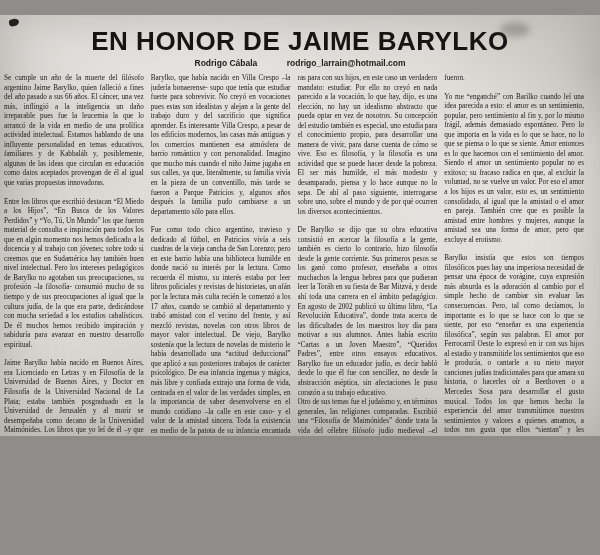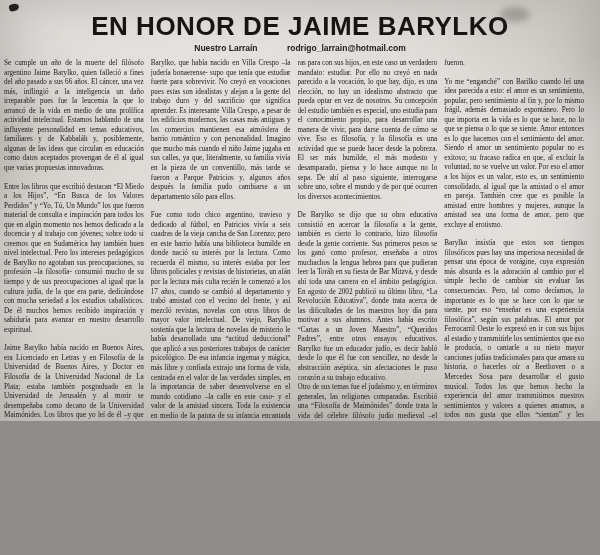--- a/index.html
+++ b/index.html
@@ -14,20 +14,21 @@
     overflow:hidden;
     color:#1d1c1a;
     background:
       radial-gradient(ellipse 420px 180px at 30% 6%, rgba(255,255,255,0.30), rgba(255,255,255,0) 70%),
       radial-gradient(ellipse 500px 300px at 75% 45%, rgba(255,255,255,0.18), rgba(255,255,255,0) 70%),
       radial-gradient(ellipse 600px 220px at 50% 102%, rgba(110,106,100,0.22), rgba(110,106,100,0) 70%),
       radial-gradient(ellipse 240px 160px at -4% 30%, rgba(120,116,110,0.20), rgba(120,116,110,0) 70%),
       radial-gradient(ellipse 260px 120px at 103% 12%, rgba(125,121,114,0.25), rgba(125,121,114,0) 70%),
       #dedbd6;
     box-shadow: inset 0 0 60px rgba(95,92,87,0.35);
+    margin-top: 15px;
   }
   .header{ text-align:center; padding-top:12px; }
   .title{
     font-family:"Liberation Sans", sans-serif;
     font-weight:bold;
     font-size:26px;
     letter-spacing:0.5px;
     color:#161513;
     margin:0;
     line-height:28px;
@@ -74,21 +75,21 @@
 </head>
 <body>
 
 <div class="page">
   <div class="speck s1"></div>
   <div class="blotch"></div>
 
   <div class="header">
     <h1 class="title">EN HONOR DE JAIME BARYLKO</h1>
     <div class="byline">
-      <span class="name">Nuestro Larraín</span>
+      <span class="name">Rodrigo Cábala</span>
       <span class="email">rodrigo_larrain@hotmail.com</span>
     </div>
   </div>
 
   <div class="cols">
     <div class="col">
       <p>Se cumple un año de la muerte del filósofo argentino Jaime Barylko, quien falleció a fines del año pasado a sus 66 años. El cáncer, una vez más, inflingió a la inteligencia un daño irreparable pues fue la leucemia la que lo arrancó de la vida en medio de una prolífica actividad intelectual. Estamos hablando de una influyente personalidad en temas educativos, familiares y de Kabbaláh y, posiblemente, algunas de las ideas que circulan en educación como datos aceptados provengan de él al igual que varias propuestas innovadoras.</p>
       <p>Entre los libros que escribió destacan “El Miedo a los Hijos”, “En Busca de los Valores Perdidos” y “Yo, Tú, Un Mundo” los que fueron material de consulta e inspiración para todos los que en algún momento nos hemos dedicado a la docencia y al trabajo con jóvenes; sobre todo si creemos que en Sudamérica hay también buen nivel intelectual. Pero los intereses pedagógicos de Barylko no agotaban sus preocupaciones, su profesión –la filosofía- consumió mucho de su tiempo y de sus preocupaciones al igual que la cultura judía, de la que era parte, dedicándose con mucha seriedad a los estudios cabalísticos. De él muchos hemos recibido inspiración y sabiduría para avanzar en nuestro desarrollo espiritual.</p>
       <p>Jaime Barylko había nacido en Buenos Aires, era Licenciado en Letras y en Filosofía de la Universidad de Buenos Aires, y Doctor en Filosofía de la Universidad Nacional de La Plata; estaba también posgraduado en la Universidad de Jerusalén y al morir se desempeñaba como decano de la Universidad Maimónides. Los libros que yo leí de él –y que mucho me sirvieron- muestran la audacia imaginativa de sus ideas y la profundidad de sus escritos, allí se ubican “Cómo ser Personas en Tiempos de Crisis”, “Cábala de Luz” y “En Busca de Uno Mismo”, los que dan cuenta de un nivel de reflexión profundo pero al mismo tiempo didáctico.</p>
     </div>

